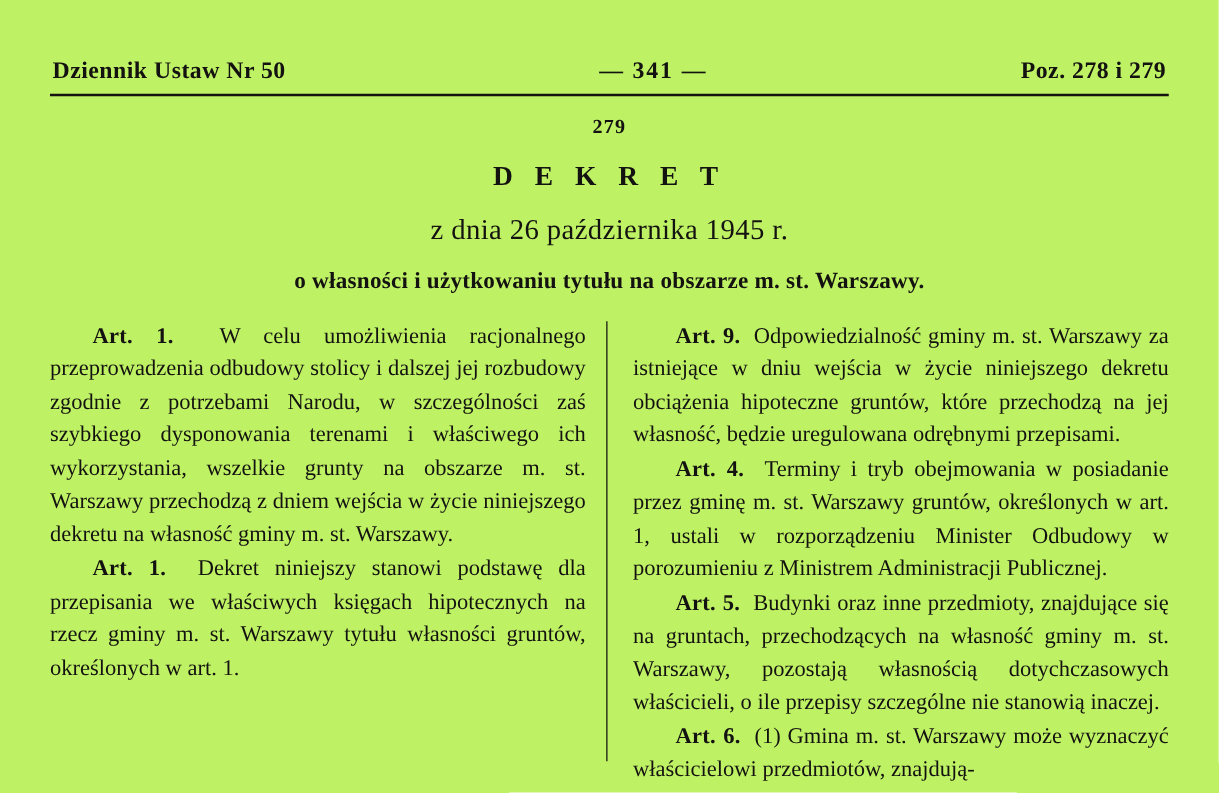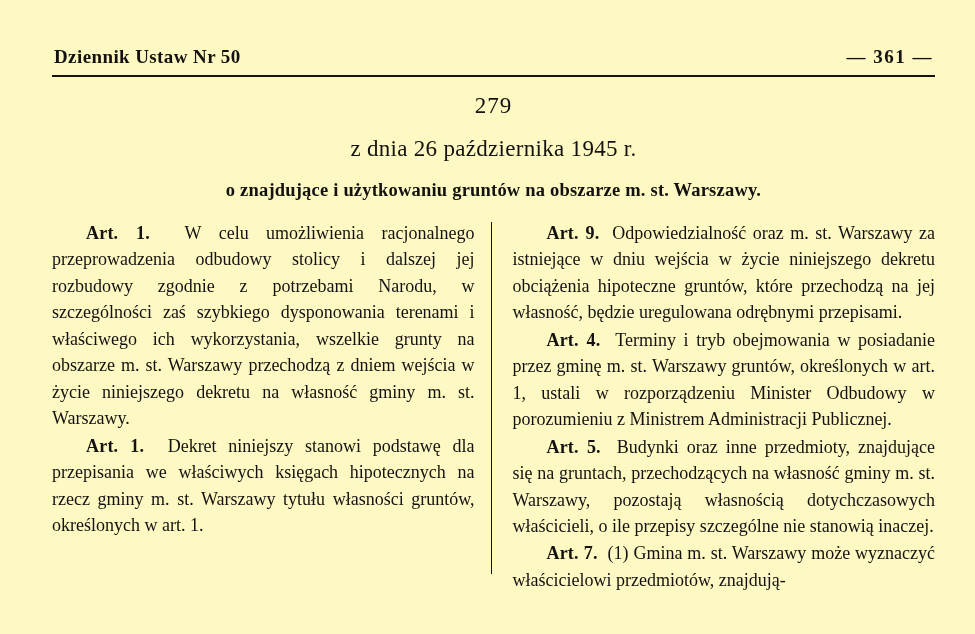--- a/index.html
+++ b/index.html
@@ -12,22 +12,22 @@
     height: 634px;
     overflow: hidden;
     font-family: "Liberation Serif", serif;
     color: #141210;
   }
   .page {
     position: relative;
     width: 975px;
     height: 634px;
     box-sizing: border-box;
-    padding: 46px 40px 0 52px;
-    background: #fef9c3;
+    padding: 46px 40px 0 40px;
+    background: #bef264;
   }
 
   
   .runhead {
     display: flex;
     align-items: baseline;
     justify-content: space-between;
     font-family: "Liberation Serif", serif;
     font-size: 19px;
     font-weight: bold;
@@ -38,22 +38,22 @@
   .runhead .left  { white-space: nowrap; }
   .runhead .mid   { white-space: nowrap; font-weight: bold; letter-spacing: 1.5px; }
   .runhead .right { white-space: nowrap; }
 
   
   .titleblock {
     text-align: center;
     margin-top: 16px;
   }
   .act-number {
-    font-size: 23px;
-    font-weight: normal;
+    font-size: 16px;
+    font-weight: bold;
     letter-spacing: 1px;
   }
   .doc-kind {
     margin-top: 17px;
     font-size: 22px;
     font-weight: bold;
     letter-spacing: 6px;
   }
   .doc-date {
     margin-top: 17px;
@@ -100,39 +100,41 @@
     letter-spacing: 0.2px;
   }
 </style>
 </head>
 <body>
 
 <div class="page">
 
   <div class="runhead">
     <div class="left">Dziennik Ustaw Nr 50</div>
-    <div class="mid">—  361  —</div>
+    <div class="mid">—  341  —</div>
+    <div class="right">Poz. 278 i 279</div>
   </div>
 
   <div class="titleblock">
     <div class="act-number">279</div>
+    <div class="doc-kind">D E K R E T</div>
     <div class="doc-date">z dnia 26 października 1945 r.</div>
-    <div class="doc-subject">o znajdujące i użytkowaniu gruntów na obszarze m. st. Warszawy.</div>
+    <div class="doc-subject">o własności i użytkowaniu tytułu na obszarze m. st. Warszawy.</div>
   </div>
 
   <div class="columns">
 
     <div class="col left">
       <p><span class="artno">Art. 1.</span>&nbsp; <span>W celu umożliwienia racjonalnego przeprowadzenia odbudowy stolicy i dalszej jej rozbudowy zgodnie z potrzebami Narodu, w szczególności zaś szybkiego dysponowania terenami i właściwego ich wykorzystania, wszelkie grunty na obszarze m. st. Warszawy przechodzą z dniem wejścia w życie niniejszego dekretu na własność gminy m. st. Warszawy.</span></p>
       <p><span class="artno">Art. 1.</span>&nbsp; <span>Dekret niniejszy stanowi podstawę dla przepisania we właściwych księgach hipotecznych na rzecz gminy m. st. Warszawy tytułu własności gruntów, określonych w art. 1.</span></p>
     </div>
 
     <div class="rule"></div>
 
     <div class="col right">
-      <p><span class="artno">Art. 9.</span>&nbsp; <span>Odpowiedzialność oraz m. st. Warszawy za istniejące w dniu wejścia w życie niniejszego dekretu obciążenia hipoteczne gruntów, które przechodzą na jej własność, będzie uregulowana odrębnymi przepisami.</span></p>
+      <p><span class="artno">Art. 9.</span>&nbsp; <span>Odpowiedzialność gminy m. st. Warszawy za istniejące w dniu wejścia w życie niniejszego dekretu obciążenia hipoteczne gruntów, które przechodzą na jej własność, będzie uregulowana odrębnymi przepisami.</span></p>
       <p><span class="artno">Art. 4.</span>&nbsp; <span>Terminy i tryb obejmowania w posiadanie przez gminę m. st. Warszawy gruntów, określonych w art. 1, ustali w rozporządzeniu Minister Odbudowy w porozumieniu z Ministrem Administracji Publicznej.</span></p>
       <p><span class="artno">Art. 5.</span>&nbsp; <span>Budynki oraz inne przedmioty, znajdujące się na gruntach, przechodzących na własność gminy m. st. Warszawy, pozostają własnością dotychczasowych właścicieli, o ile przepisy szczególne nie stanowią inaczej.</span></p>
-      <p><span class="artno">Art. 7.</span>&nbsp; <span>(1) Gmina m. st. Warszawy może wyznaczyć właścicielowi przedmiotów, znajdują-</span></p>
+      <p><span class="artno">Art. 6.</span>&nbsp; <span>(1) Gmina m. st. Warszawy może wyznaczyć właścicielowi przedmiotów, znajdują-</span></p>
     </div>
 
   </div>
 </div>
 
 </body></html>

